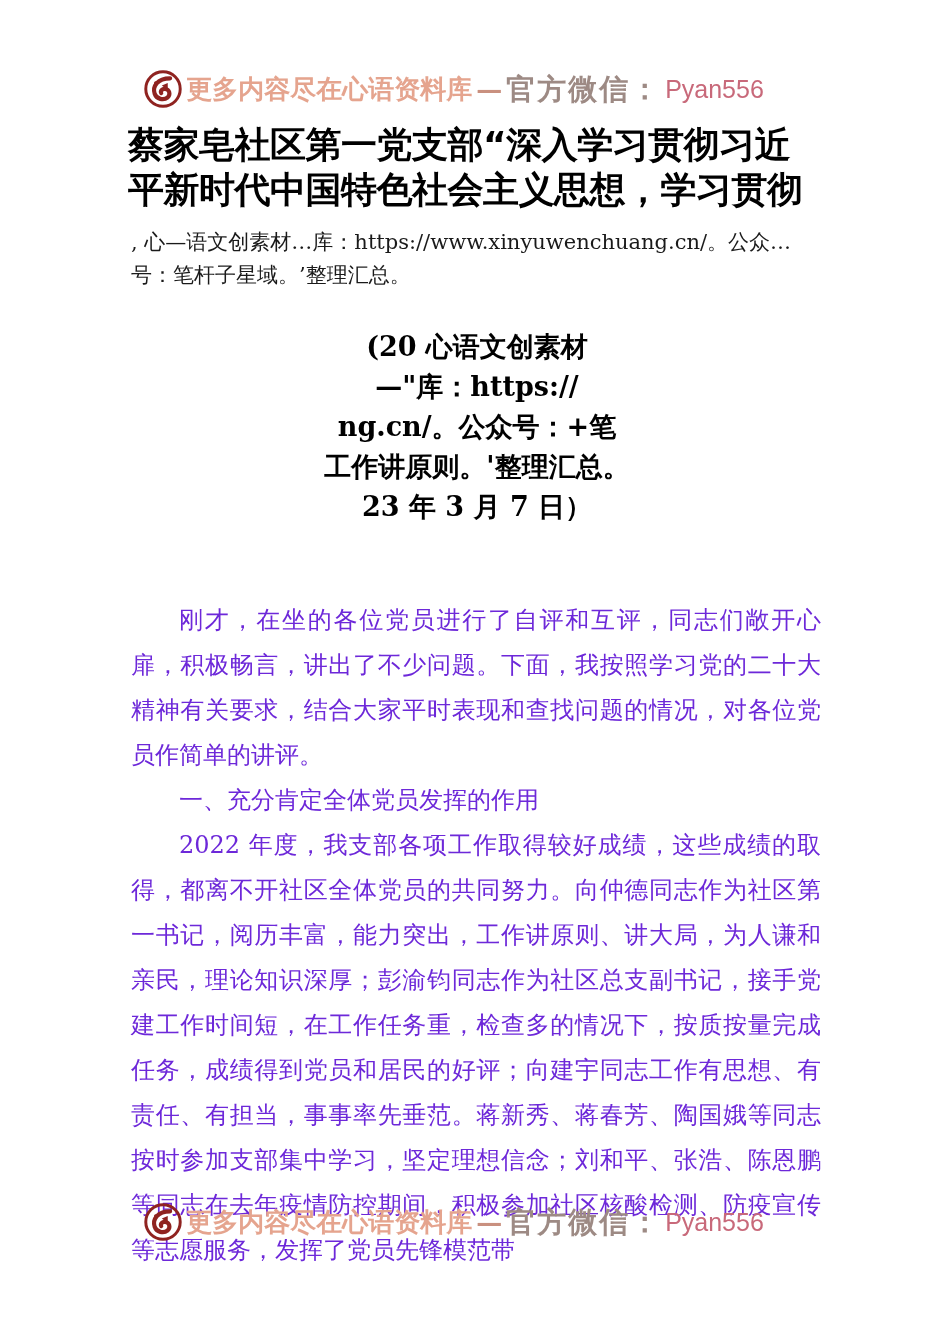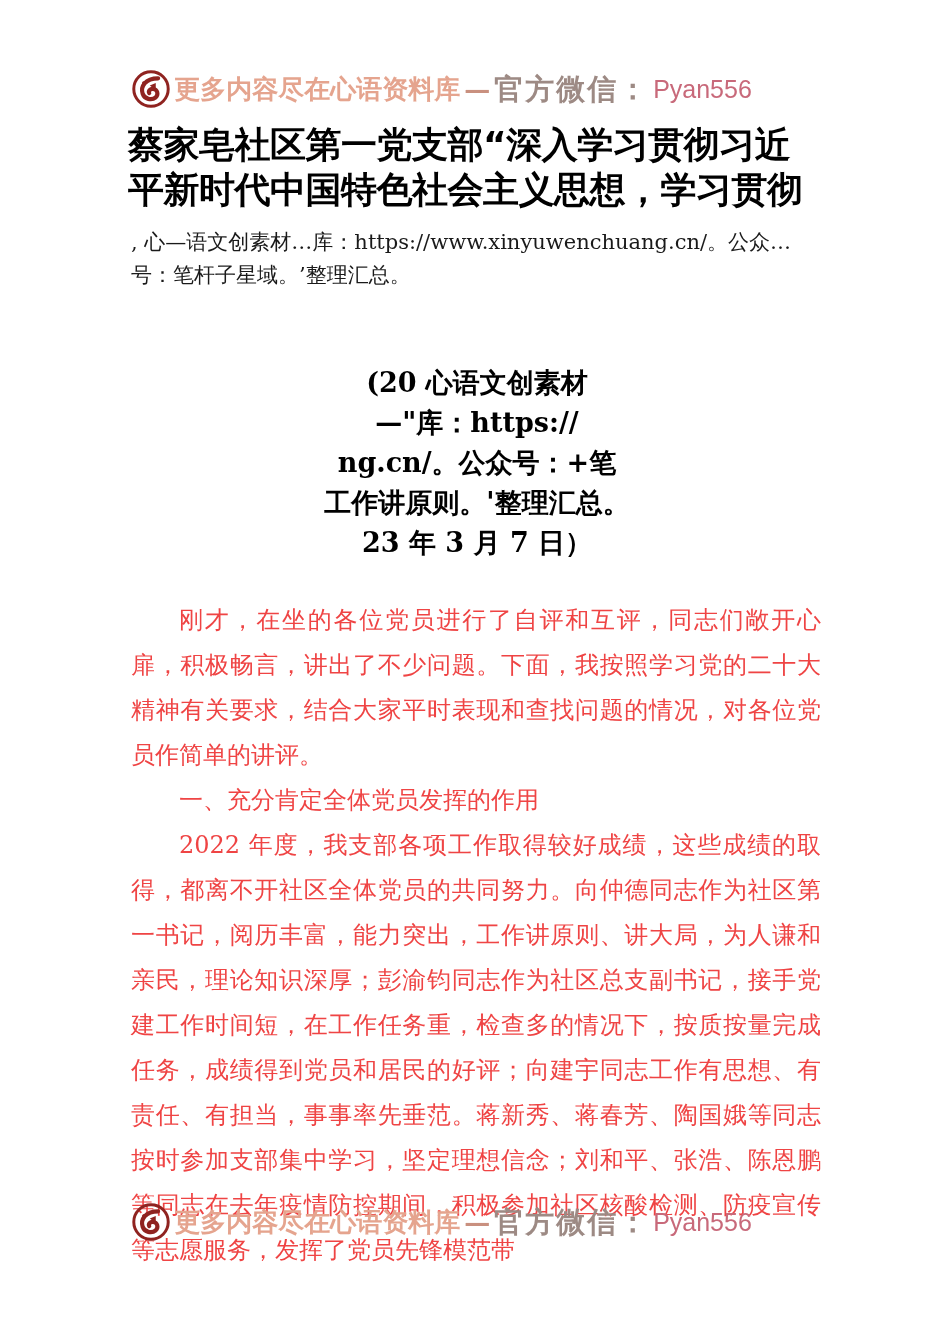--- a/index.html
+++ b/index.html
@@ -12,21 +12,21 @@
     width: 950px;
     height: 1344px;
     background: #ffffff;
     overflow: hidden;
     font-family: "DejaVu Serif", "Liberation Serif", serif;
   }
 
   
   .watermark {
     position: absolute;
-    left: 4px;
+    left: 16px;
     width: 876px;
     display: flex;
     align-items: center;
     justify-content: center;
     gap: 4px;
     white-space: nowrap;
   }
   .watermark-top { top: 70px; }
   .watermark-bottom { top: 1203px; }
 
@@ -101,36 +101,35 @@
     left: 297px;
     top: 327px;
     width: 360px;
     font-family: "DejaVu Serif", "Liberation Serif", serif;
     font-size: 27px;
     font-weight: bold;
     line-height: 40px;
     color: #000000;
     text-align: center;
     word-break: break-all;
-    margin-top: 36px;
   }
   .stamp-block .ln {
     display: block;
   }
 
   
   .body-text {
     position: absolute;
     left: 131px;
     top: 598px;
     width: 690px;
     font-family: "DejaVu Serif", "Liberation Serif", serif;
     font-size: 24px;
     line-height: 45px;
-    color: #ef4444;
+    color: #6d28d9;
     text-align: justify;
     text-justify: inter-character;
   }
   .body-text p {
     margin: 0;
     text-indent: 2em;
   }
   .body-text p.sec-head {
     text-indent: 2em;
   }

